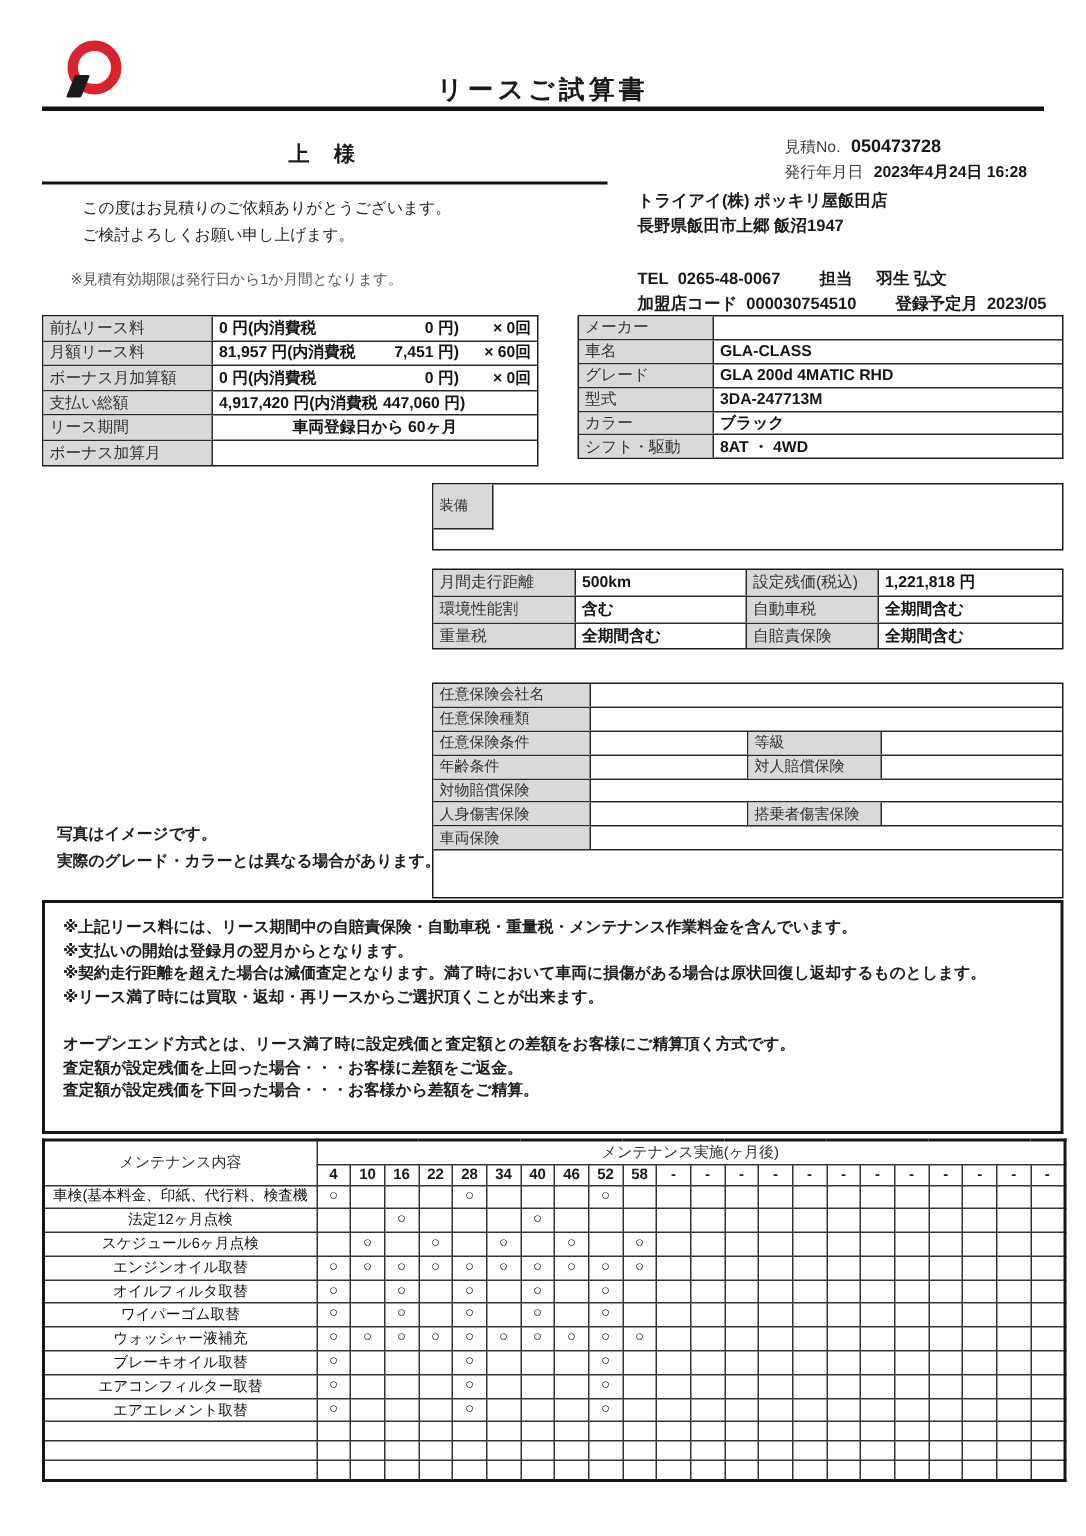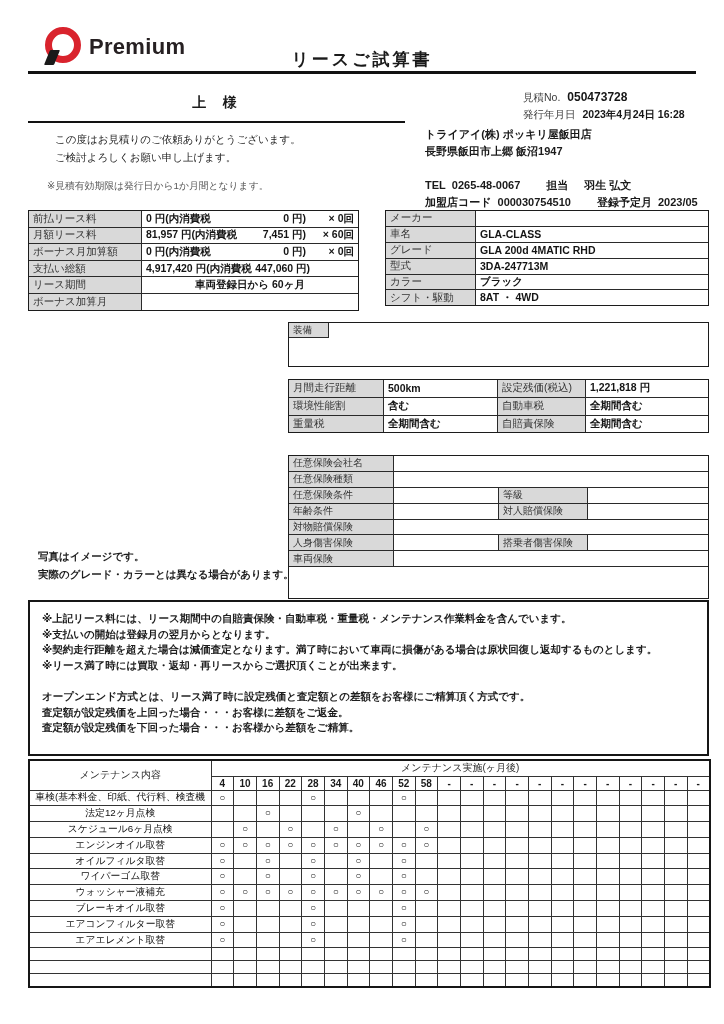--- a/index.html
+++ b/index.html
@@ -43,21 +43,21 @@
   .ptable .cell.val.split { justify-content:flex-end; }
   .v-main { flex:1; }
   .v-tax { width:64px; text-align:right; }
   .v-times { width:48px; text-align:right; }
   .ptable .cell.val.center { justify-content:center; }
 
   .vtable { left:385px; top:210px; width:324px; font-size:10.5px; }
   .vtable .trow { grid-template-columns:90px 1fr; height:14.9px; }
 
   .equip-box { position:absolute; left:288px; top:322px; width:421px; height:45px; border:1.8px solid #1c1c1c; box-sizing:border-box; }
-  .equip-label { position:absolute; left:0; top:0; width:40px; height:15px; background:#d9d9d9; border-right:1px solid #2a2a2a; border-bottom:1px solid #2a2a2a; font-size:9.5px; color:#333; display:flex; align-items:center; padding-left:4px; box-sizing:border-box; }
+  .equip-label { position:absolute; left:0; top:0; width:40px; height:30px; background:#d9d9d9; border-right:1px solid #2a2a2a; border-bottom:1px solid #2a2a2a; font-size:9.5px; color:#333; display:flex; align-items:center; padding-left:4px; box-sizing:border-box; }
 
   .ltable { left:288px; top:379px; width:421px; font-size:10.5px; }
   .ltable .trow { grid-template-columns:95px 114px 88px 1fr; height:16.8px; }
   .ltable .cell { border-right:1px solid #2a2a2a; }
   .ltable .cell:last-child { border-right:none; }
 
   .itable { left:288px; top:455px; width:421px; font-size:10px; }
   .itable .trow { height:14.9px; }
   .itable .trow.full { grid-template-columns:105px 1fr; }
   .itable .trow.split { grid-template-columns:105px 105px 89px 1fr; }
@@ -83,21 +83,20 @@
 </head>
 <body>
 
 <div class="page">
 
   <div class="logo">
     <div class="logo-icon">
       <div class="logo-ring"></div>
       <div class="logo-tail"></div>
     </div>
-    <div class="logo-text">Premium</div>
   </div>
   <div class="doc-title">リースご試算書</div>
   <div class="top-rule"></div>
 
   <div class="customer">上 様</div>
 
   <div class="est-meta">
     <div>
       <span class="est-label">見積No.</span><span class="est-value big">050473728</span>
     </div>

